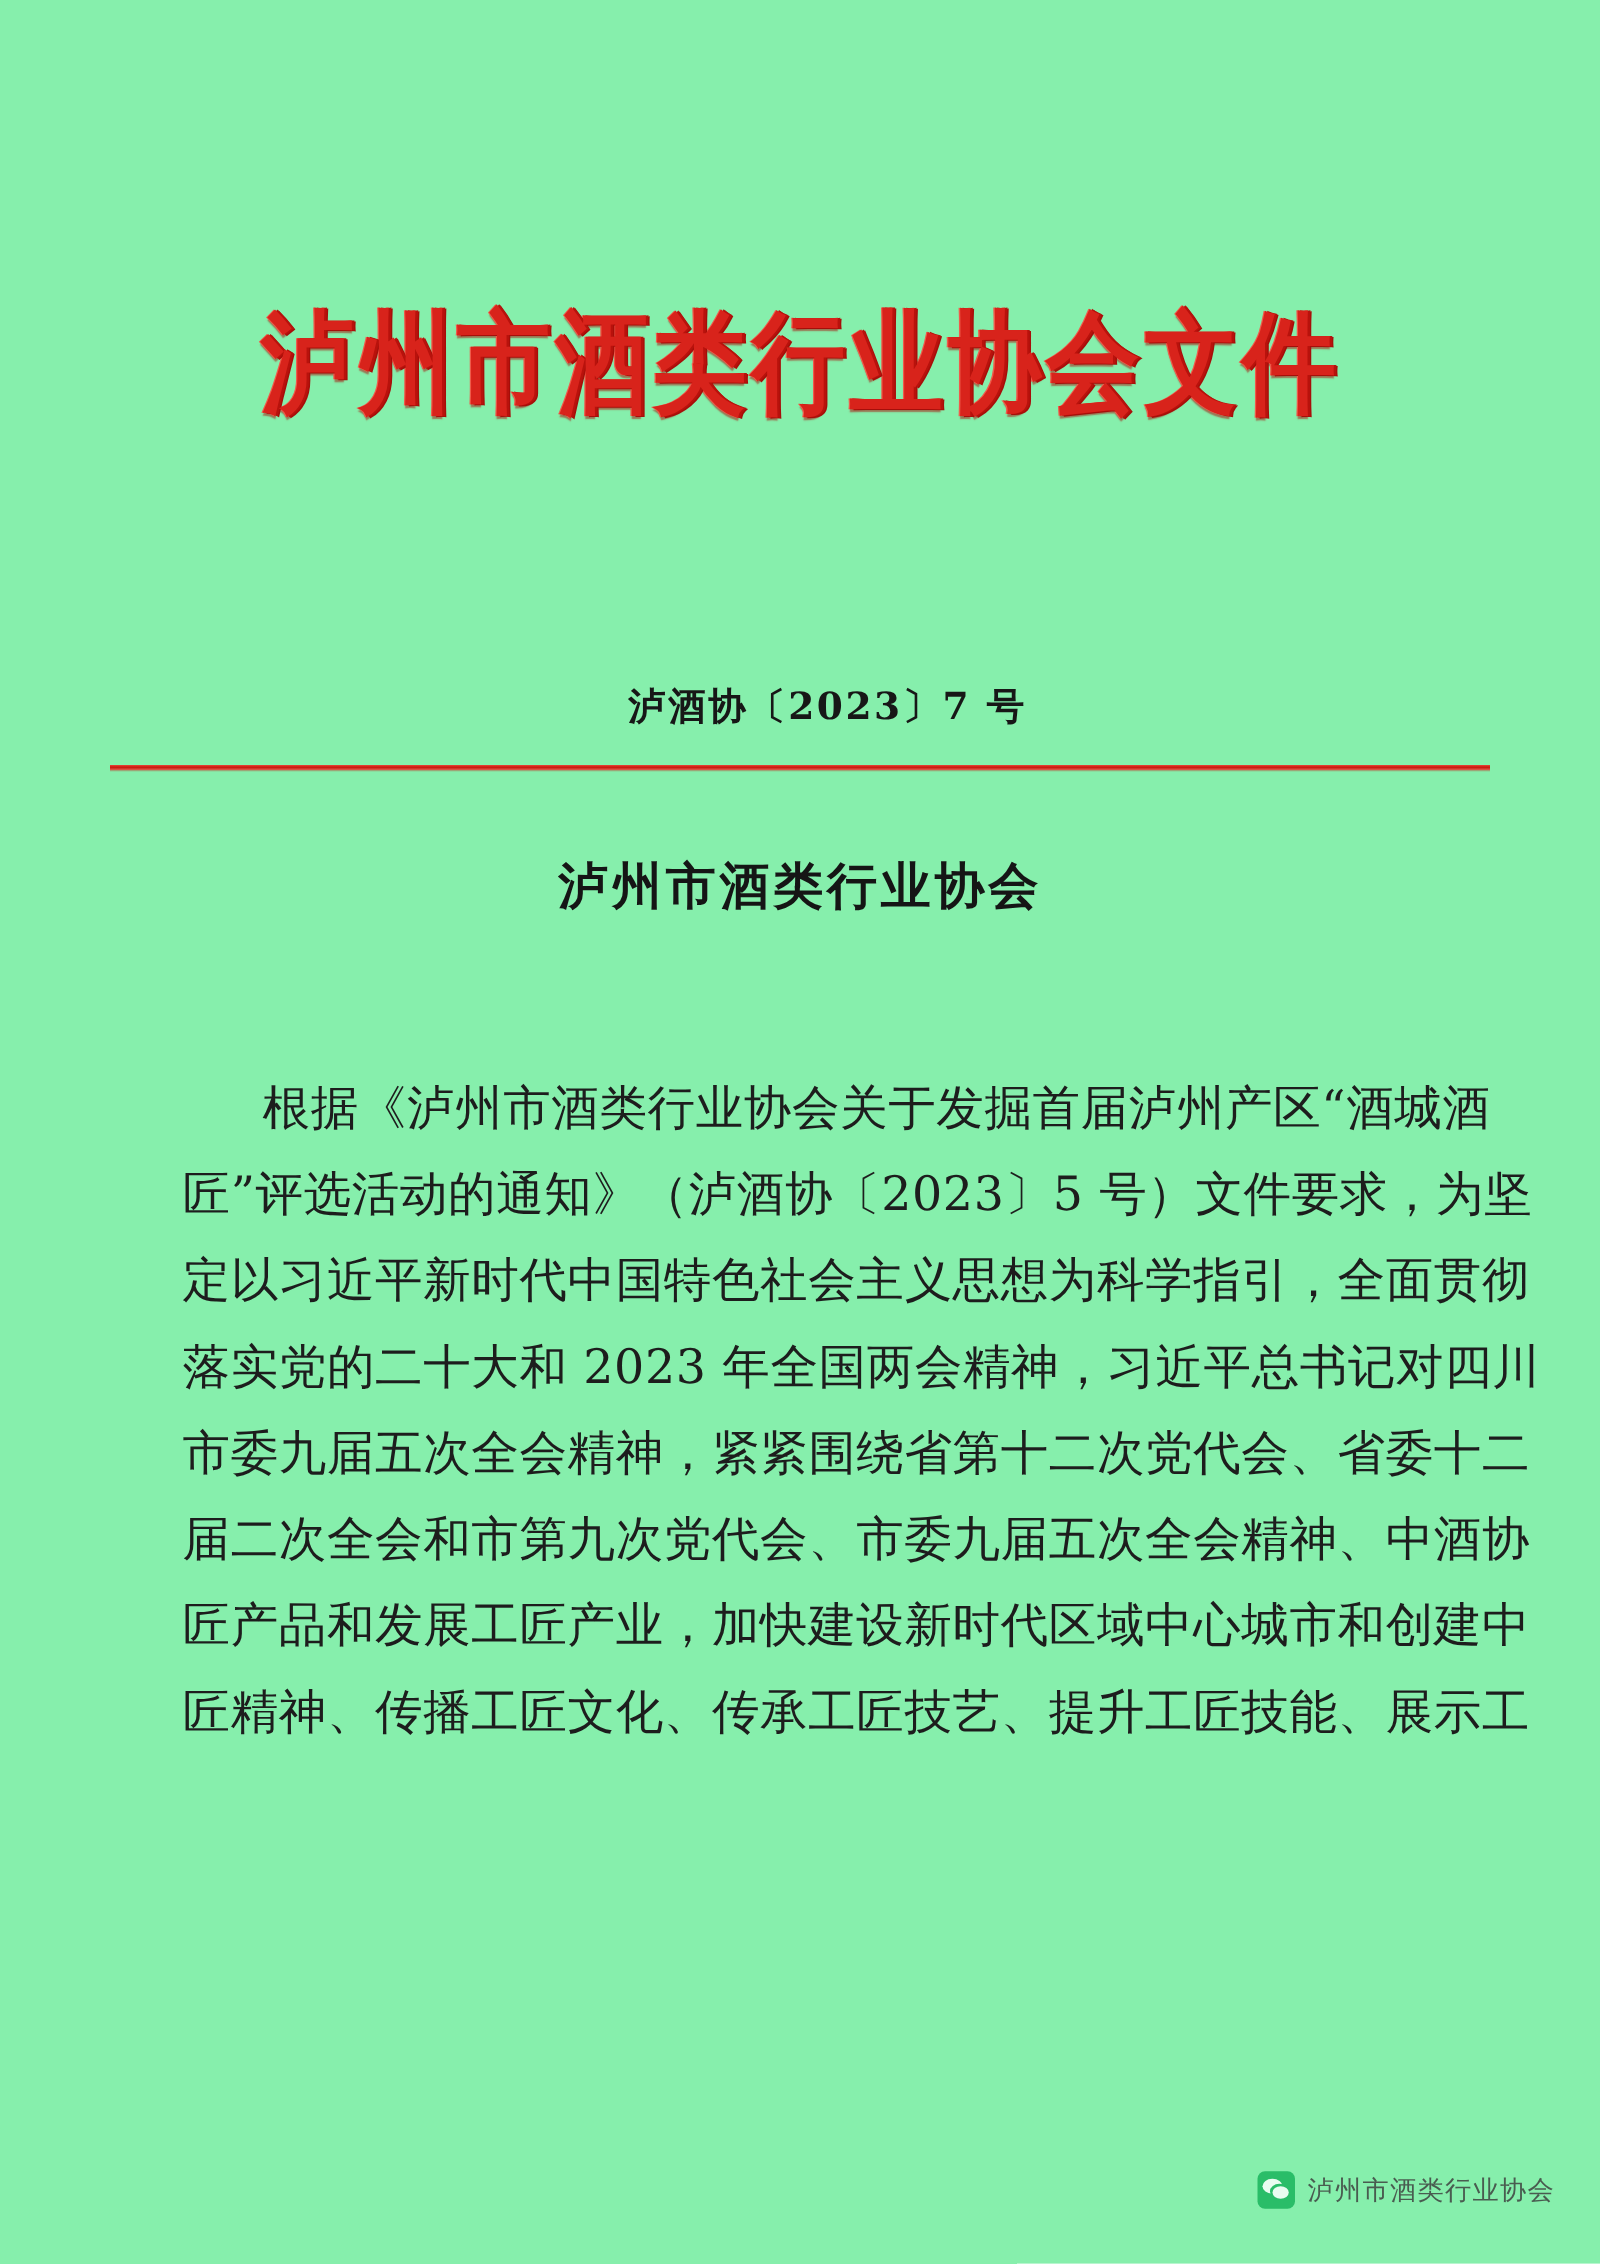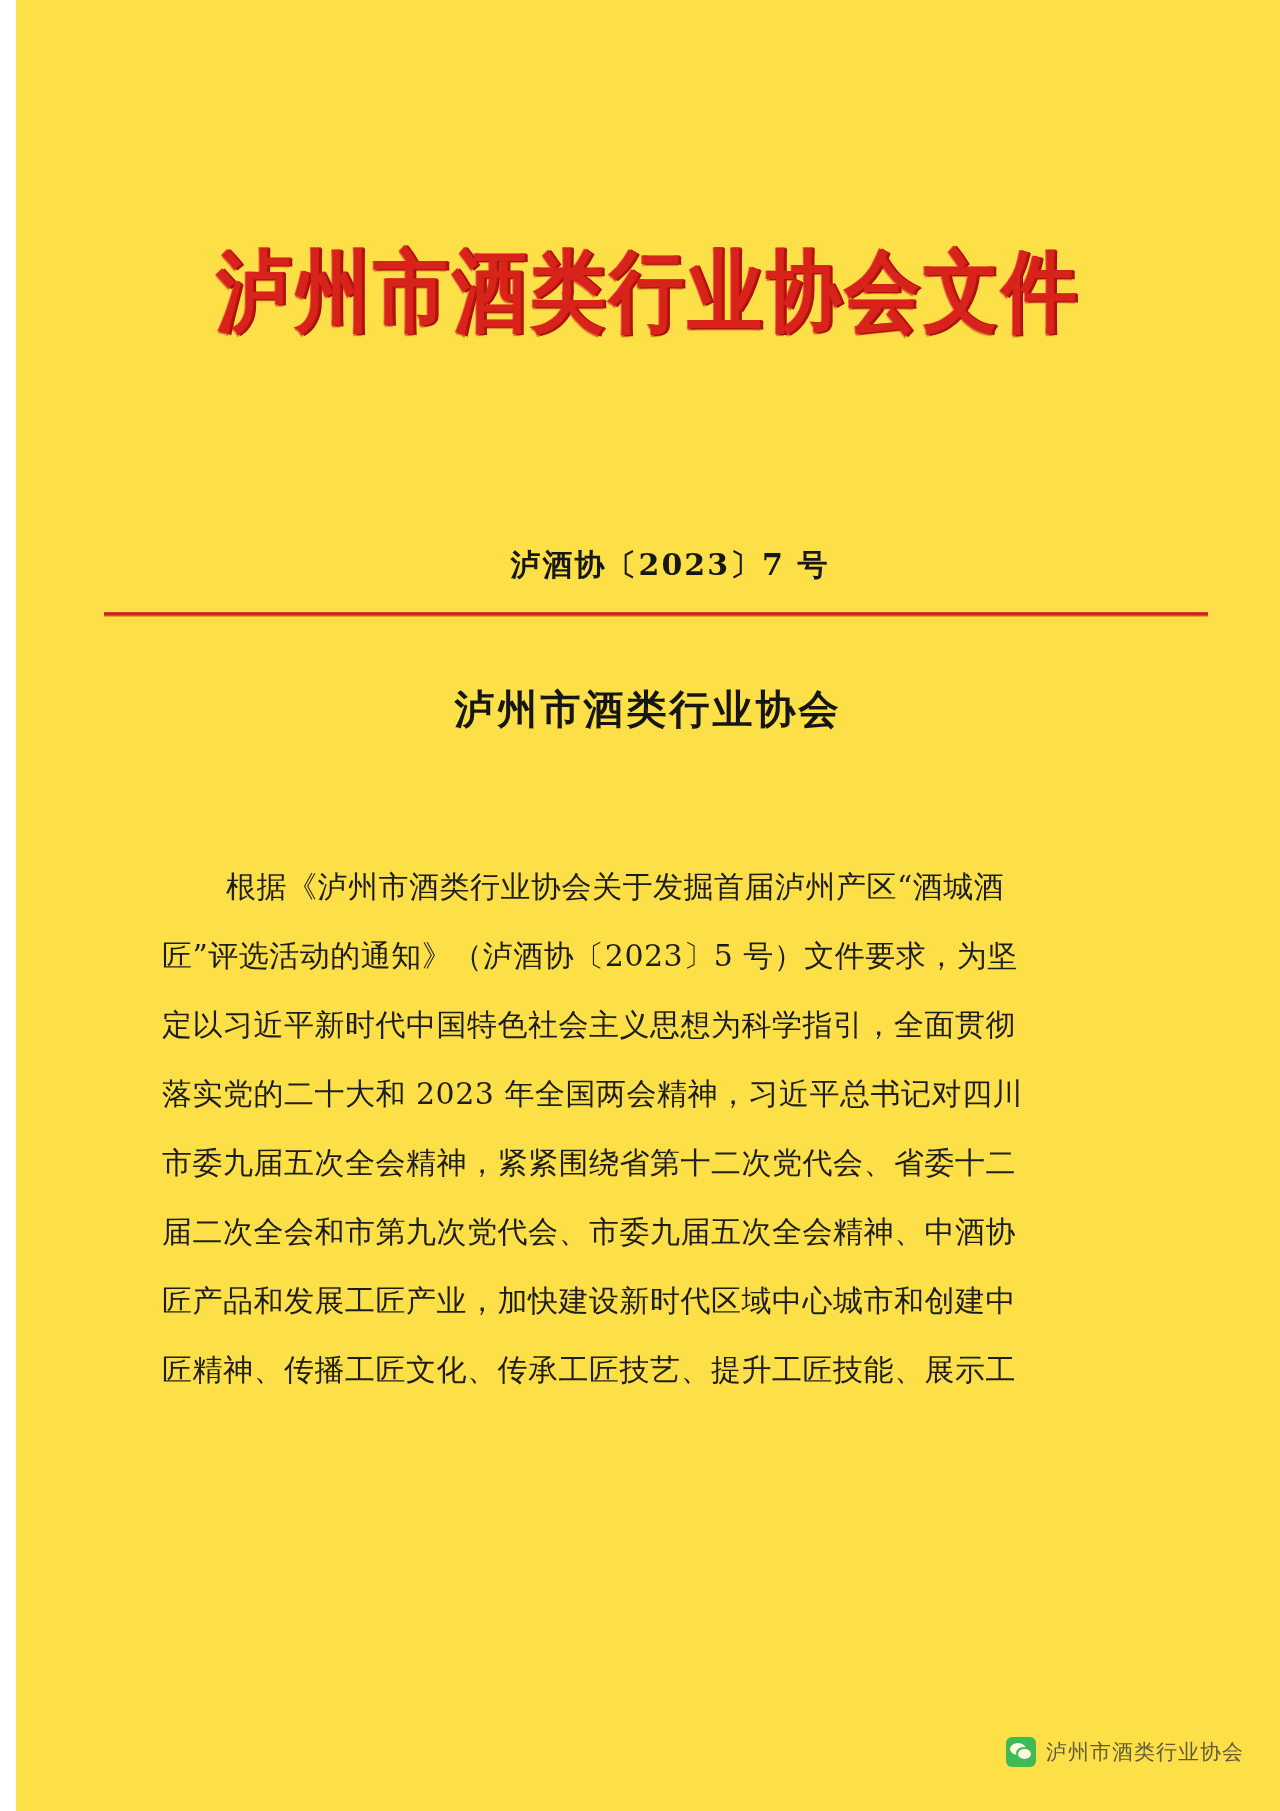--- a/index.html
+++ b/index.html
@@ -8,23 +8,22 @@
     width:1280px; height:1811px;
     font-family:"Liberation Serif", serif;
     color:#1a1a1a;
     position:relative;
     overflow:hidden;
   }
 
   .page {
     position:absolute;
     inset:0;
-    background:#fde047;
+    background:#86efac;
     padding:0;
-    margin-left:16px;
   }
 
   
   .redhead {
     position:absolute;
     left:0; right:0;
     top:246px;
     text-align:center;
     white-space:nowrap;
   }
@@ -100,21 +99,21 @@
     font-size:30px;
     line-height:62px;
     letter-spacing:1px;
     color:#1b1b1b;
   }
   .para {
     margin-top:12px;
   }
   .bline {
     font-family:"DejaVu Serif", serif;
-    font-size:30px;
+    font-size:38px;
     line-height:69px;
     letter-spacing:0.5px;
     color:#1d1d1d;
     white-space:nowrap;
   }
   .bline.indent { padding-left:64px; }
 
   
   .wmark {
     position:absolute;

